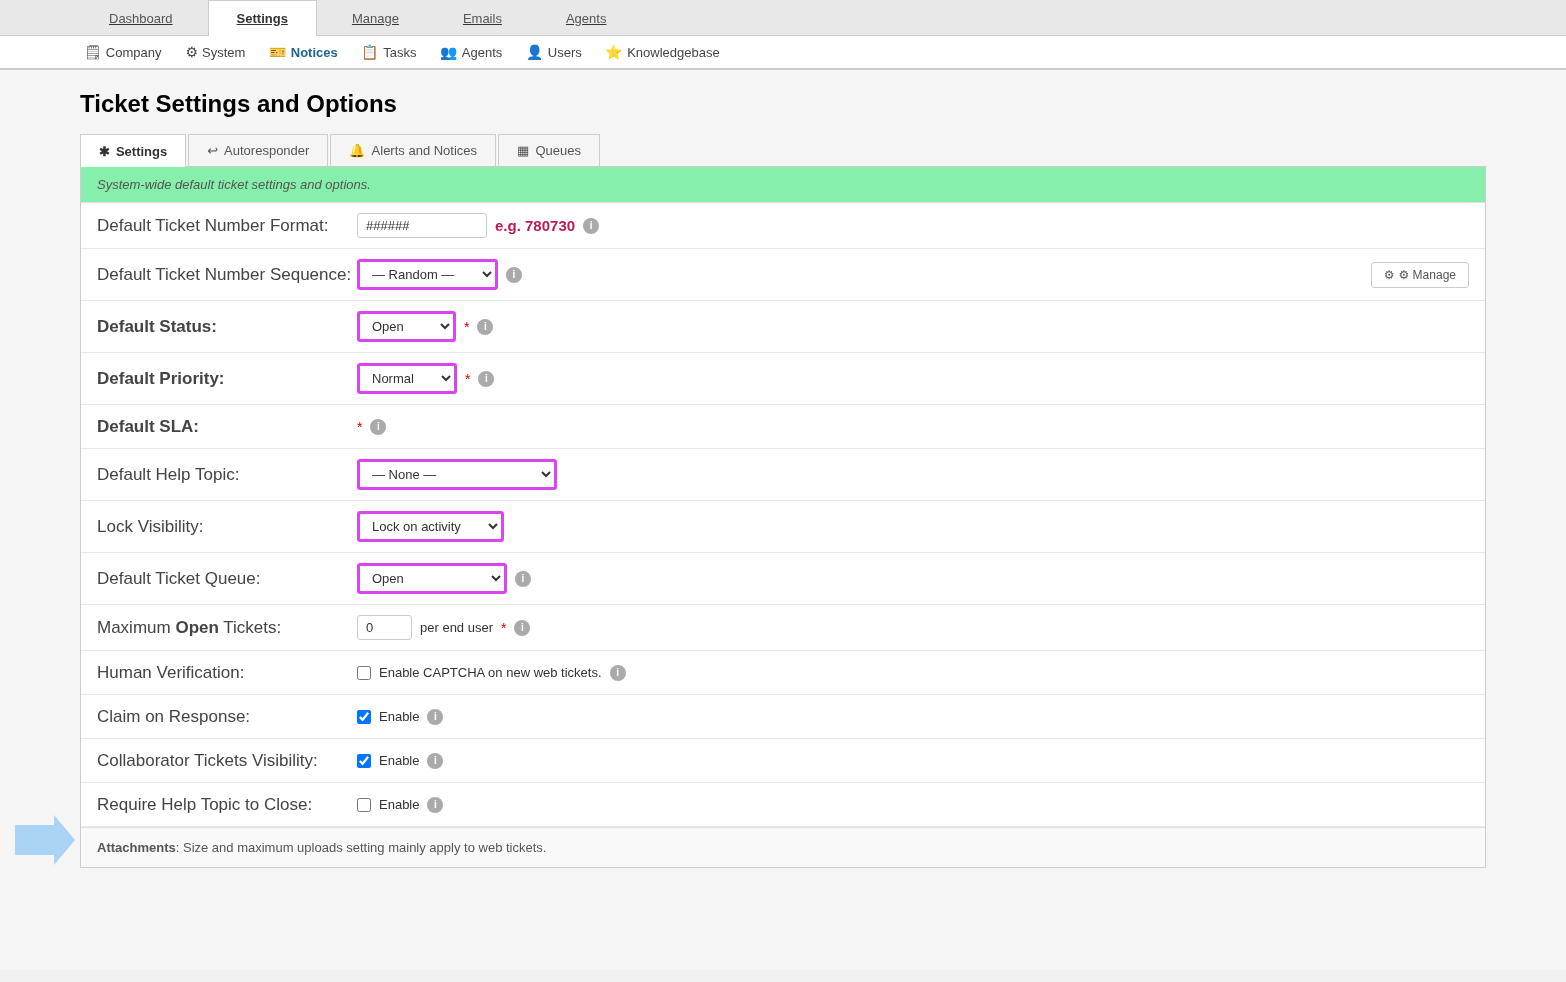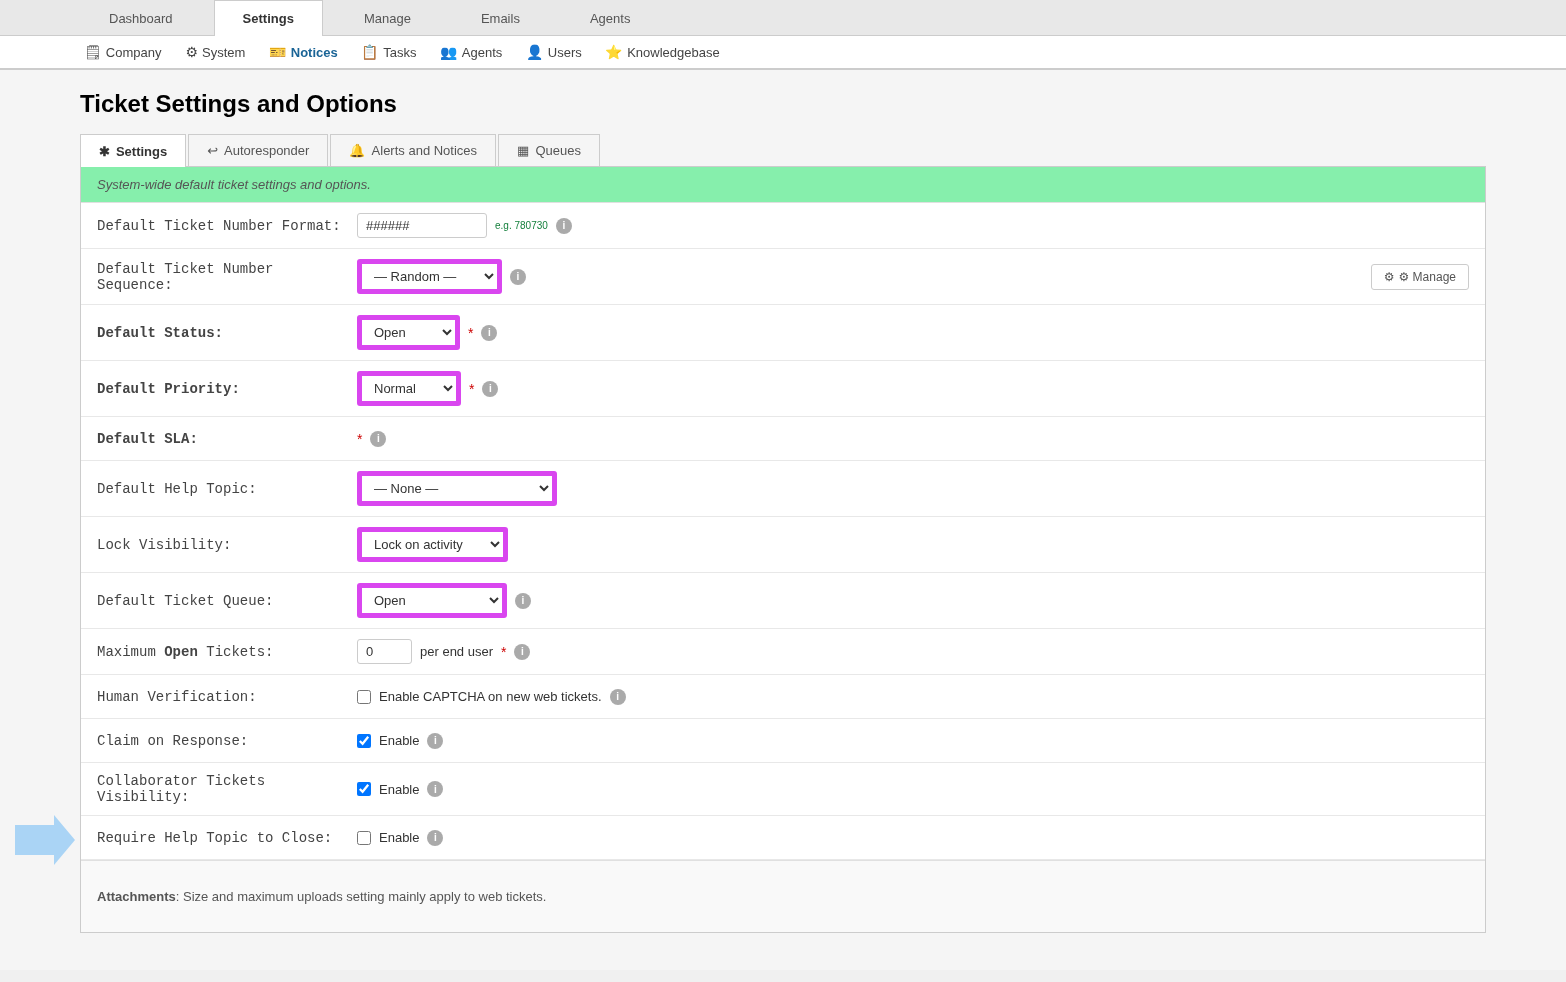--- a/index.html
+++ b/index.html
@@ -9,21 +9,22 @@
       background: #f0f0f0;
       color: #333;
     }
 
     
     .top-nav {
       display: flex;
       background: #e8e8e8;
       border-bottom: 1px solid #ccc;
       padding: 0 80px;
-      gap: 12px;
+      gap: 6px;
+      text-decoration: underline;
     }
     .top-nav-tab {
       padding: 10px 28px;
       cursor: pointer;
       color: #555;
       font-size: 13px;
       border: 1px solid transparent;
       border-bottom: none;
       margin-bottom: -1px;
       background: transparent;
@@ -131,22 +132,21 @@
       min-height: 44px;
       position: relative;
     }
     .settings-row:last-child {
       border-bottom: none;
     }
     .settings-label {
       width: 260px;
       flex-shrink: 0;
       color: #444;
-      font-size: 14px;
-      font-family: Liberation Mono, monospace;
+      font-size: 17px;
     }
     .settings-label.bold {
       font-weight: bold;
     }
     .settings-value {
       display: flex;
       align-items: center;
       gap: 8px;
       flex: 1;
     }
@@ -155,32 +155,33 @@
       padding: 4px 8px;
       border: 1px solid #ccc;
       border-radius: 3px;
       font-size: 13px;
       color: #333;
       background: #fff;
     }
 
     select {
       padding: 4px 24px 4px 8px;
-      border: 5px solid #d946ef;
+      border: 3px solid #d946ef;
       border-radius: 3px;
       font-size: 13px;
       color: #333;
       background: #fff;
       appearance: auto;
       cursor: pointer;
     }
 
     .help-text {
-      color: #15803d;
-      font-size: 10px;
+      color: #be185d;
+      font-size: 15px;
+      font-weight: bold;
     }
 
     .info-icon {
       display: inline-flex;
       align-items: center;
       justify-content: center;
       width: 16px;
       height: 16px;
       border-radius: 50%;
       background: #aaa;
@@ -211,21 +212,21 @@
     }
 
     input[type="checkbox"] {
       width: 14px;
       height: 14px;
       cursor: pointer;
     }
 
     .attachments-note {
       background: #f9f9f9;
-      padding: 28px 16px;
+      padding: 12px 16px;
       border-top: 1px solid #e0e0e0;
       font-size: 13px;
       color: #555;
     }
 
     .arrow-shape {
       width: 60px;
       height: 50px;
       background: #aad4f5;
       clip-path: polygon(0 20%, 65% 20%, 65% 0%, 100% 50%, 65% 100%, 65% 80%, 0 80%);

